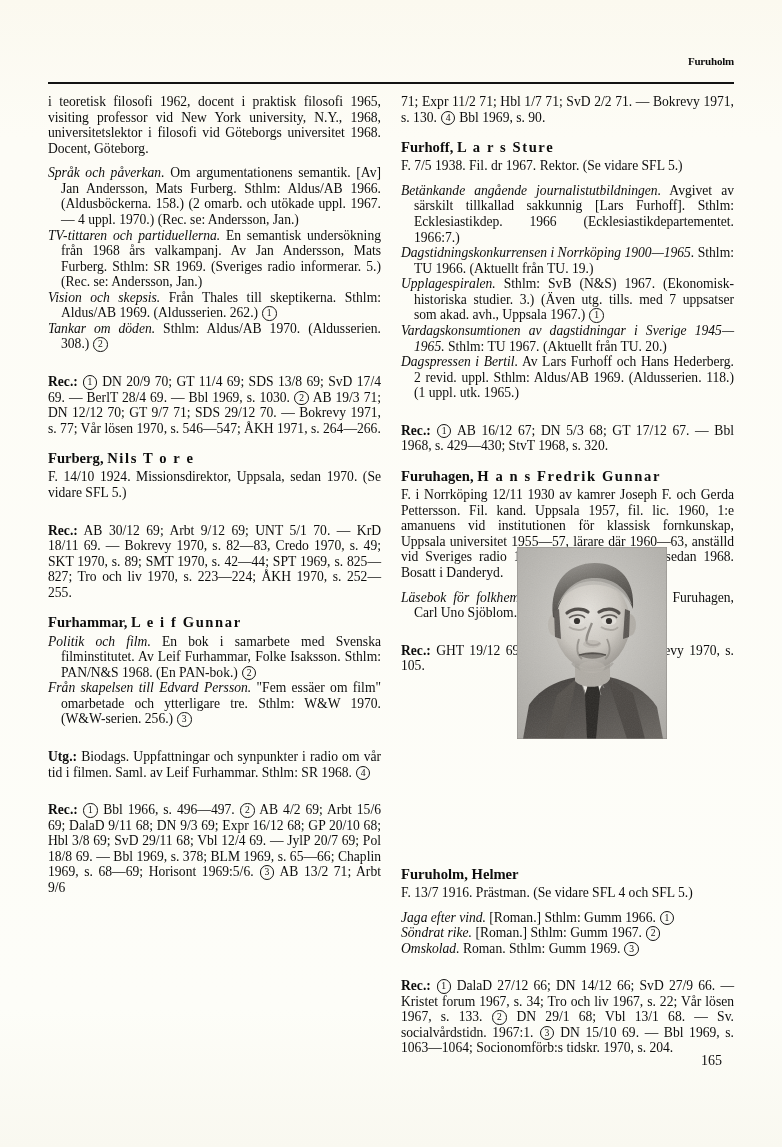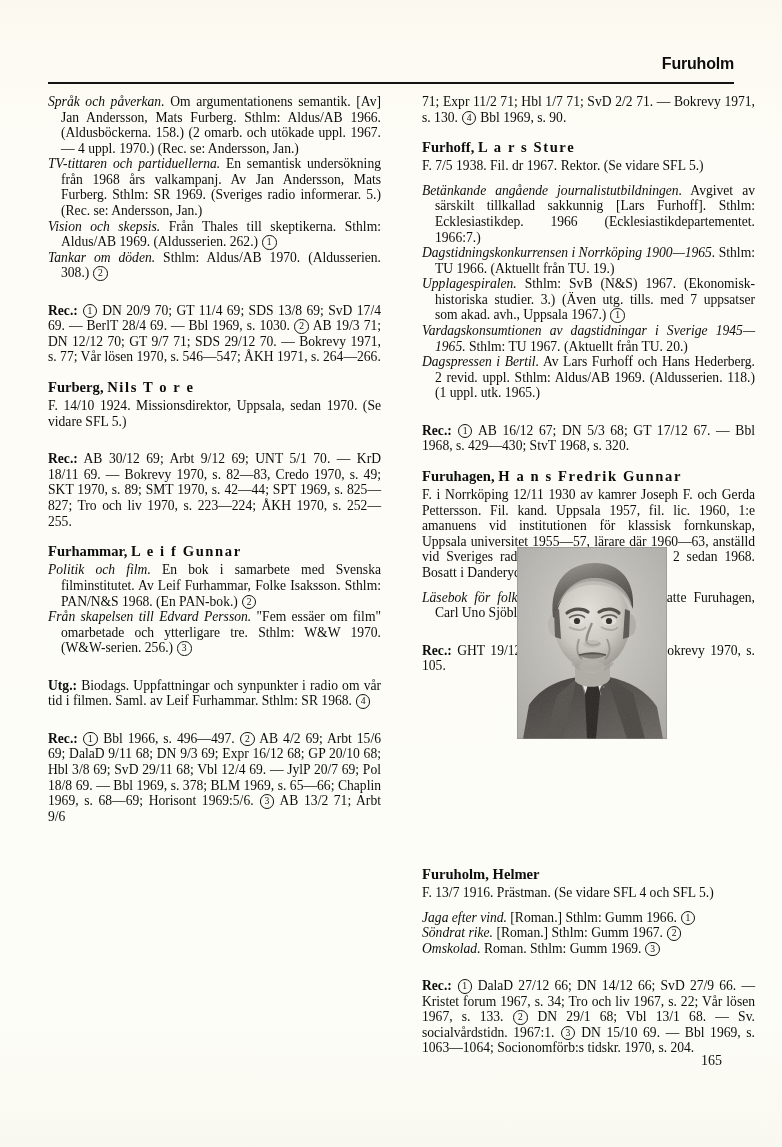--- a/index.html
+++ b/index.html
@@ -27,23 +27,23 @@
     left: 48px;
     top: 55px;
     width: 686px;
     height: 24px;
   }
   .running-head {
     position: absolute;
     right: 0;
     top: 0;
     font-weight: bold;
-    font-size: 16px;
+    font-size: 11px;
     letter-spacing: -0.2px;
-    font-family: Liberation Sans, sans-serif;
+    font-family: Liberation Serif, serif;
   }
   .rule {
     position: absolute;
     left: 48px;
     top: 82px;
     width: 686px;
     height: 2.4px;
     background: #131313;
   }
   .columns {
@@ -51,21 +51,21 @@
     left: 48px;
     top: 94px;
     width: 686px;
   }
   .col {
     position: absolute;
     top: 0;
     width: 333px;
   }
   .col-left  { left: 0px; }
-  .col-right { left: 374px; }
+  .col-right { left: 353px; }
 
   .entry-name {
     font-weight: bold;
     font-size: 14.6px;
     margin: 14px 0 2px 0;
     line-height: 1.18;
   }
   .entry-name .given {
     letter-spacing: 1.6px;
   }
@@ -137,20 +137,21 @@
 
   <div class="header-row">
     <div class="running-head">Furuholm</div>
   </div>
   <div class="rule"></div>
 
   <div class="columns">
 
     <div class="col col-left">
 
+      <p class="bio">i teoretisk filosofi 1962, docent i praktisk filosofi 1965, visiting professor vid New York university, N.Y., 1968, universitetslektor i filosofi vid Göteborgs universitet 1968. Docent, Göteborg.</p>
 
       <p class="work">
         <i class="ti">Språk och påverkan.</i><span> Om argumentationens semantik. [Av] Jan Andersson, Mats Furberg. Sthlm: Aldus/AB 1966. (Aldusböckerna. 158.) (2 omarb. och utökade uppl. 1967. — 4 uppl. 1970.) (Rec. se: Andersson, Jan.)</span>
       </p>
       <p class="work">
         <i class="ti">TV-tittaren och partiduellerna.</i><span> En semantisk undersökning från 1968 års valkampanj. Av Jan Andersson, Mats Furberg. Sthlm: SR 1969. (Sveriges radio informerar. 5.) (Rec. se: Andersson, Jan.)</span>
       </p>
       <p class="work">
         <i class="ti">Vision och skepsis.</i><span> Från Thales till skeptikerna. Sthlm: Aldus/AB 1969. (Aldusserien. 262.)</span>
         <span class="circ">1</span>

